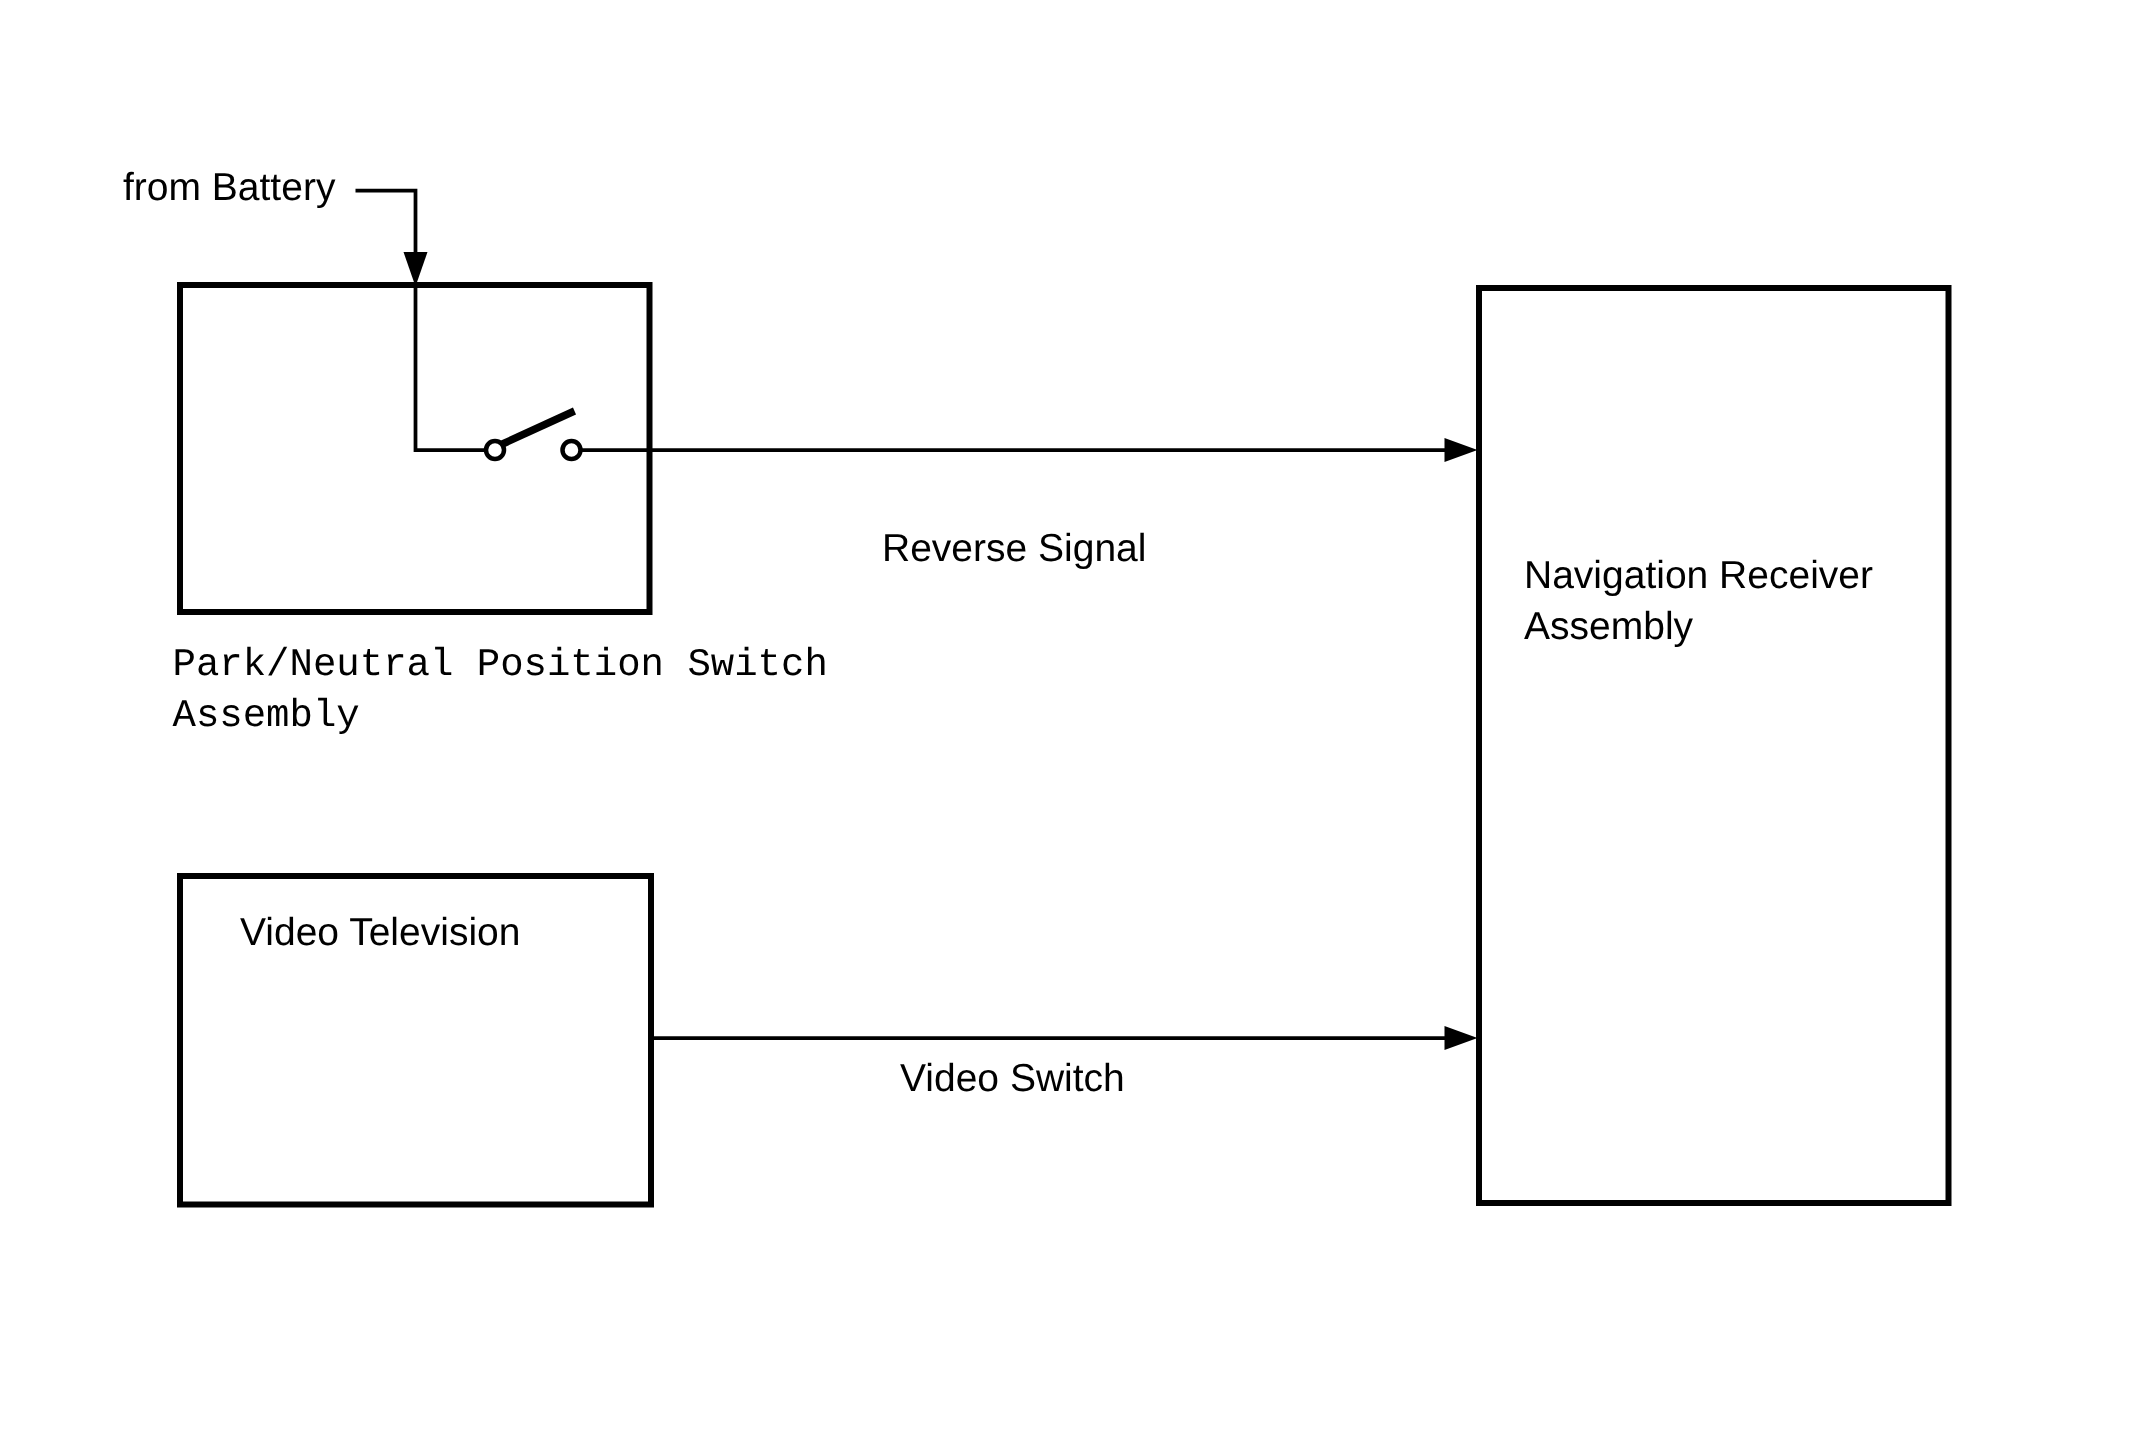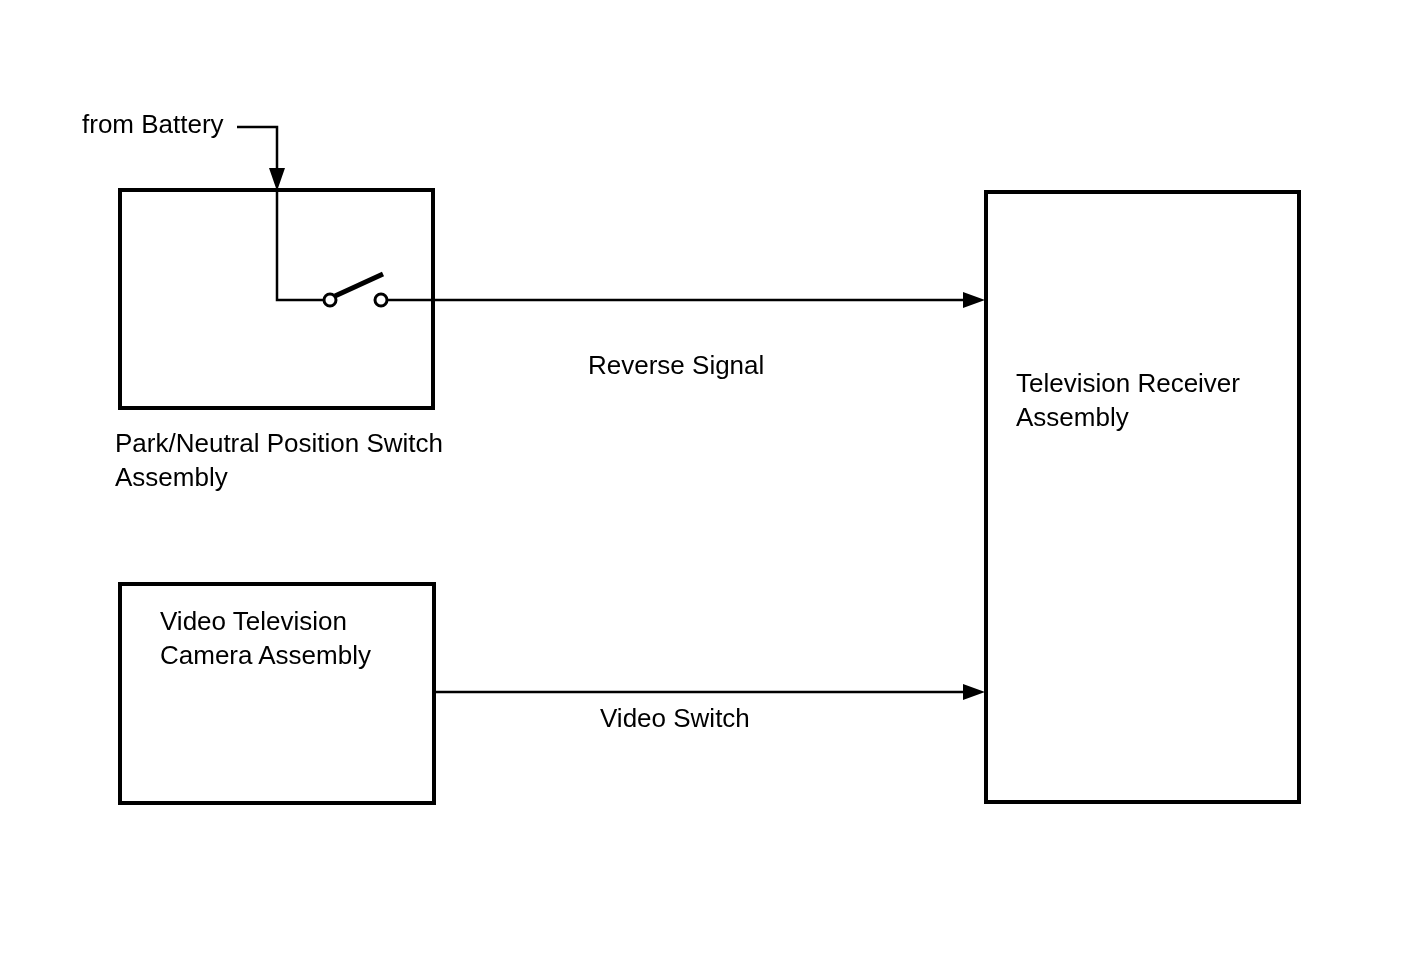--- a/index.html
+++ b/index.html
@@ -30,21 +30,21 @@
   #box-park { left: 118px; top: 188px; width: 317px; height: 222px; }
   #box-rear { left: 118px; top: 582px; width: 318px; height: 223px; }
   #box-nav  { left: 984px; top: 190px; width: 317px; height: 614px; }
   .label {
     position: absolute;
     font-size: 26px;
     line-height: 34px;
     white-space: nowrap;
   }
   #lbl-battery { left: 82px;   top: 107px; }
-  #lbl-park    { left: 115px;  top: 426px; }
+  #lbl-park    { left: 115px;  top: 426px; font-family: Liberation Mono, monospace; }
   #lbl-rear    { left: 160px;  top: 604px; }
   #lbl-nav     { left: 1016px; top: 366px; }
   #lbl-reverse { left: 588px;  top: 308px; margin-top: 40px; }
   #lbl-video   { left: 600px;  top: 701px; }
   #page-marker {
     position: absolute;
     left: 18px;
     top: 916px;
     font-size: 23px;
     font-weight: bold;
@@ -87,25 +87,24 @@
 
   <div class="label" id="lbl-battery">from Battery</div>
 
   <div class="label" id="lbl-park">
     <div>Park/Neutral Position Switch</div>
     <div>Assembly</div>
   </div>
 
   <div class="label" id="lbl-rear">
     <div>Video Television</div>
-    <div>Camera Assembly</div>
   </div>
 
   <div class="label" id="lbl-nav">
-    <div>Television Receiver</div>
+    <div>Navigation Receiver</div>
     <div>Assembly</div>
   </div>
 
   <div class="label" id="lbl-reverse">Reverse Signal</div>
 
   <div class="label" id="lbl-video">Video Switch</div>
 
   <div id="page-marker">H</div>
 
 </div>

